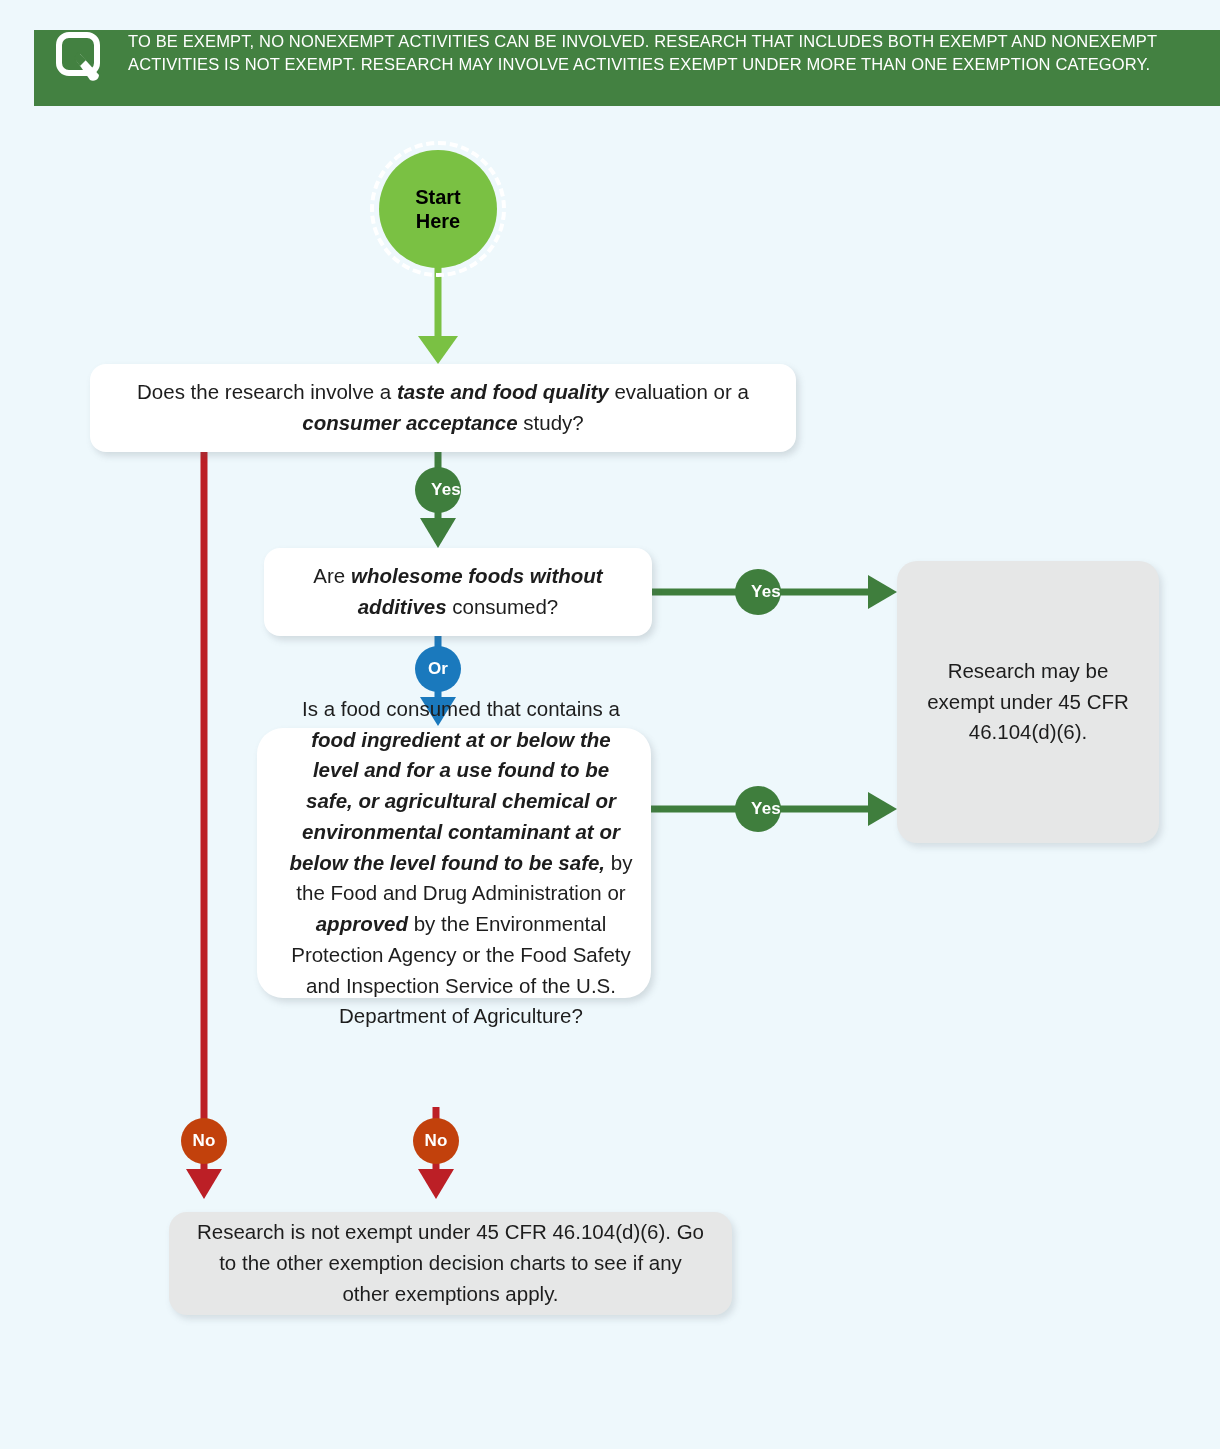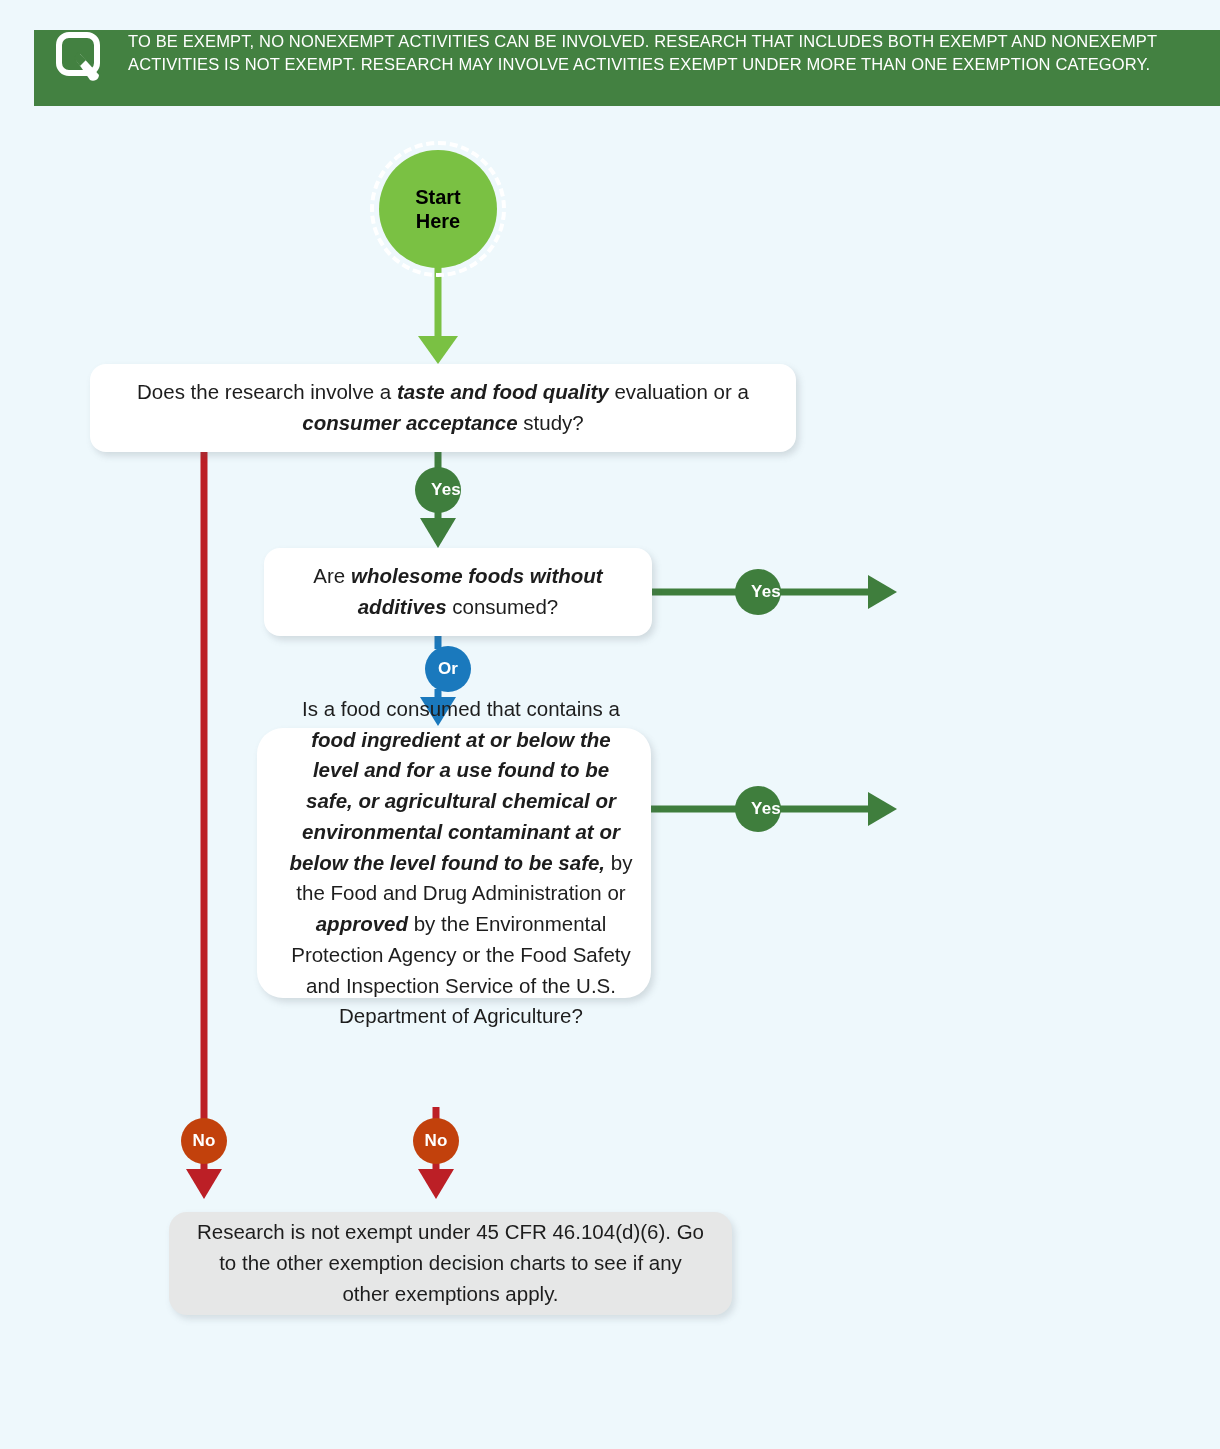--- a/index.html
+++ b/index.html
@@ -154,21 +154,21 @@
     color: #ffffff;
     font-weight: bold;
     font-size: 17px;
     letter-spacing: 0.2px;
   }
   .badge.green { background: #3f7e3d; justify-content: flex-end; }
   .badge.blue  { background: #1a79bd; }
   .badge.red   { background: #c2410c; }
 
   #badge-yes-1 { left: 415px; top: 467px; width: 46px; height: 46px; }
-  #badge-or    { left: 425px; top: 646px; width: 46px; height: 46px; }
+  #badge-or    { left: 415px; top: 646px; width: 46px; height: 46px; }
   #badge-yes-2 { left: 735px; top: 569px; width: 46px; height: 46px; }
   #badge-yes-3 { left: 735px; top: 786px; width: 46px; height: 46px; }
   #badge-no-1  { left: 181px; top: 1118px; width: 46px; height: 46px; }
   #badge-no-2  { left: 413px; top: 1118px; width: 46px; height: 46px; }
 </style>
 </head>
 <body>
 
 <div id="stage">
 
@@ -241,20 +241,23 @@
   </div>
 
   <div class="qbox" id="q2">
     <span class="qtext"><span>Are </span><b>wholesome foods without additives</b><span> consumed?</span></span>
   </div>
 
   <div class="qbox" id="q3">
     <span class="qtext"><span>Is a food consumed that contains a </span><b>food ingredient at or below the level and for a use found to be safe, or agricultural chemical or environmental contaminant at or below the level found to be safe,</b><span> by the Food and Drug Administration or </span><b>approved</b><span> by the Environmental Protection Agency or the Food Safety and Inspection Service of the U.S. Department of Agriculture?</span></span>
   </div>
 
+  <div class="rbox" id="r-exempt">
+    <span>Research may be exempt under 45 CFR 46.104(d)(6).</span>
+  </div>
 
   <div class="rbox" id="r-not-exempt">
     <span>Research is not exempt under 45 CFR 46.104(d)(6). Go to the other exemption decision charts to see if any other exemptions apply.</span>
   </div>
 
   <div class="badge green" id="badge-yes-1">
     <span>Yes</span>
   </div>
   <div class="badge blue" id="badge-or">
     <span>Or</span>

